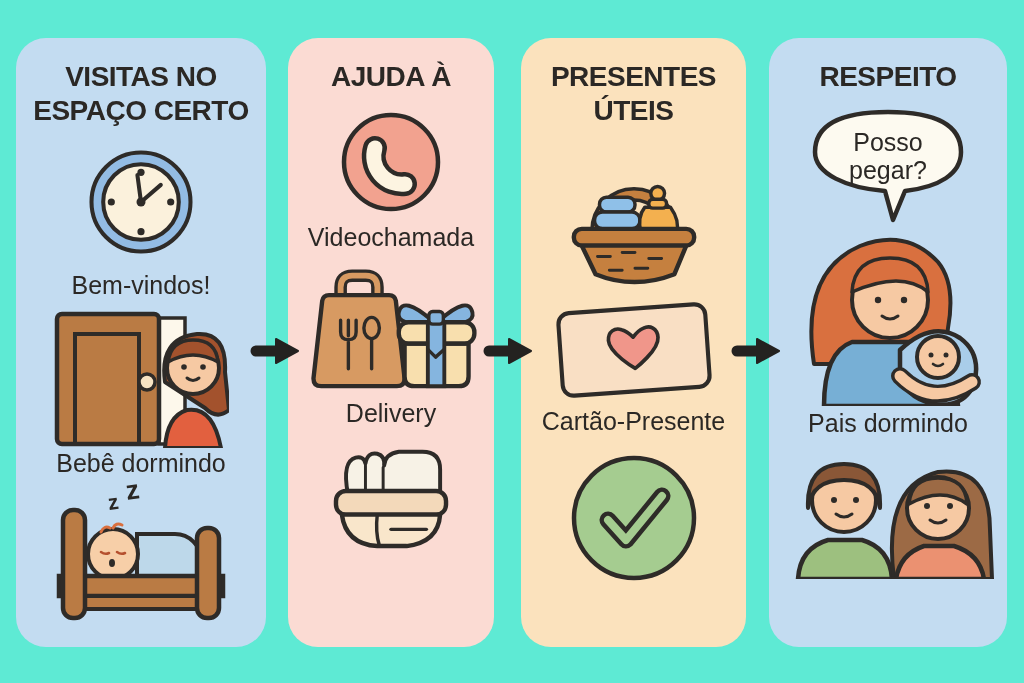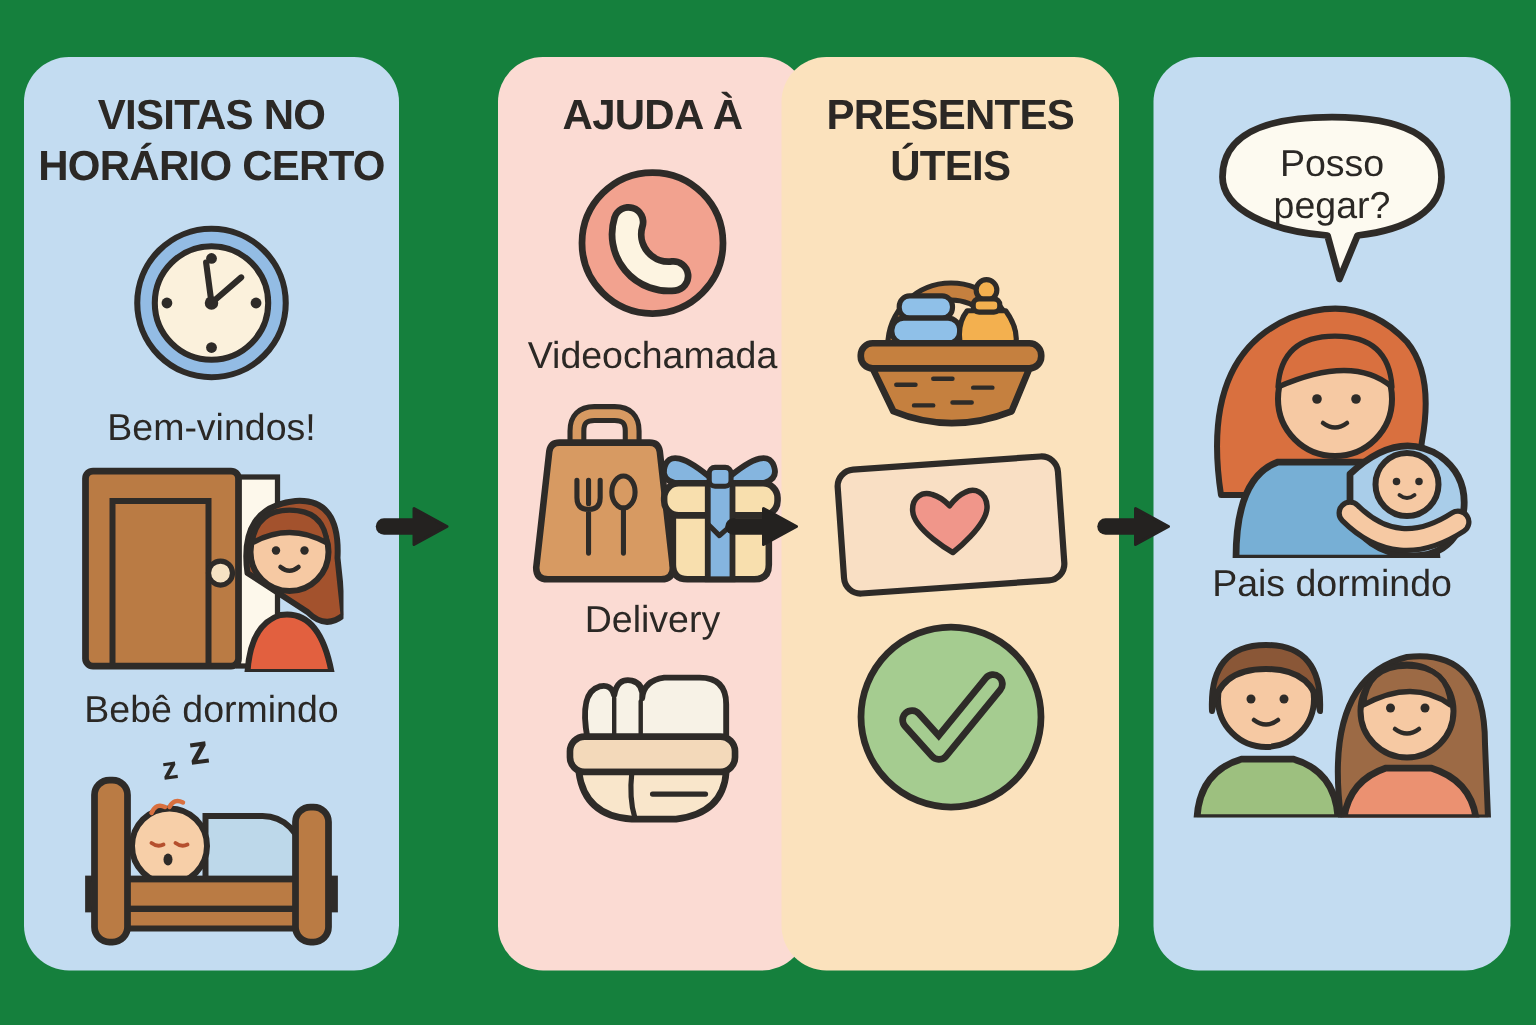--- a/index.html
+++ b/index.html
@@ -6,21 +6,21 @@
   *{box-sizing:border-box;}
   #canvas{
     position:relative;width:1024px;height:683px;overflow:hidden;
     font-family:"Liberation Sans","DejaVu Sans",sans-serif;color:#262422;
   }
   .panel{
     position:absolute;top:38px;height:609px;border-radius:30px;
     display:flex;flex-direction:column;align-items:center;padding-top:22px;
   }
   #panel-1{left:16px;width:250px;}
-  #panel-2{left:288px;width:206px;margin-left:44px;}
+  #panel-2{left:288px;width:206px;}
   #panel-3{left:521px;width:225px;}
   #panel-4{left:769px;width:238px;}
   .title{
     font-size:28px;font-weight:700;line-height:34px;text-align:center;
     letter-spacing:-0.5px;color:#2B2825;white-space:nowrap;
   }
   .label{
     font-size:25px;font-weight:400;text-align:left;color:#2B2825;
     line-height:30px;white-space:nowrap;
   }
@@ -29,25 +29,25 @@
   #arrow-1{left:250px;}
   #arrow-2{left:483px;}
   #arrow-3{left:731px;}
   .card-tilt{transform:rotate(-4deg);}
   svg{display:block;}
   svg text{font-family:"Liberation Sans","DejaVu Sans",sans-serif;}
 </style>
 </head>
 <body>
 
-<div id="canvas" style="background-color: #15803d;">
+<div id="canvas" style="background-color: #5eead4;">
 
   <div class="panel" id="panel-1" style="background-color: rgb(195, 220, 241);">
     <div class="title">VISITAS NO</div>
-    <div class="title">HORÁRIO CERTO</div>
+    <div class="title">ESPAÇO CERTO</div>
 
     <div class="icon-wrap" style="margin-top:20px;">
       <svg width="108" height="108" viewBox="0 0 120 120">
         <circle cx="60" cy="60" r="55" fill="#93BCE4" stroke="#2E2B28" stroke-width="4.5"></circle>
         <circle cx="60" cy="60" r="42" fill="#FBF1DC" stroke="#2E2B28" stroke-width="4.5"></circle>
         <circle cx="60" cy="27" r="4" fill="#2E2B28"></circle>
         <circle cx="93" cy="60" r="4" fill="#2E2B28"></circle>
         <circle cx="60" cy="93" r="4" fill="#2E2B28"></circle>
         <circle cx="27" cy="60" r="4" fill="#2E2B28"></circle>
         <path d="M60 60 L56 30" stroke="#2E2B28" stroke-width="4.5" stroke-linecap="round" fill="none"></path>
@@ -67,21 +67,21 @@
         <path d="M112 72 Q106 28 144 24 Q174 22 172 62 L176 100 Q164 110 152 98 Z" fill="#A3522D" stroke="#2E2B28" stroke-width="4" stroke-linejoin="round"></path>
         <circle cx="140" cy="58" r="26" fill="#F6C9A3" stroke="#2E2B28" stroke-width="4"></circle>
         <path d="M115 52 Q118 30 140 30 Q163 30 165 52 Q140 38 115 52 Z" fill="#A3522D" stroke="#2E2B28" stroke-width="3.5" stroke-linejoin="round"></path>
         <circle cx="131" cy="57" r="2.8" fill="#2E2B28"></circle>
         <circle cx="150" cy="57" r="2.8" fill="#2E2B28"></circle>
         <path d="M134 68 q6 5 12 0" stroke="#2E2B28" stroke-width="3" fill="none" stroke-linecap="round"></path>
         <path d="M112 138 Q114 106 134 100 Q160 96 168 138 Z" fill="#E2603F" stroke="#2E2B28" stroke-width="4" stroke-linejoin="round"></path>
       </svg>
     </div>
 
-    <div class="label" style="margin-top:10px;">Bebê dormindo</div>
+    <div class="label" style="margin-top:0;">Bebê dormindo</div>
 
     <div class="icon-wrap" style="margin-top:6px;">
       <svg width="184" height="140" viewBox="0 0 184 140">
         <text x="60" y="26" font-size="21" font-weight="700" fill="#2B2825" transform="rotate(-8 60 26)">z</text>
         <text x="78" y="16" font-size="27" font-weight="700" fill="#2B2825" transform="rotate(-8 78 16)">z</text>
         <path d="M88 50 H126 A26 26 0 0 1 152 76 V96 H88 Z" fill="#BDD8EA" stroke="#2E2B28" stroke-width="4"></path>
         <circle cx="64" cy="70" r="25" fill="#F7CFA8" stroke="#2E2B28" stroke-width="4"></circle>
         <path d="M52 48 q3 -7 9 -4 M64 44 q3 -6 9 -3" stroke="#D9703F" stroke-width="3" fill="none" stroke-linecap="round"></path>
         <path d="M52 68 q4 3 8 1 M68 68 q4 3 8 1" stroke="#B5502E" stroke-width="2.6" fill="none" stroke-linecap="round"></path>
         <ellipse cx="63" cy="79" rx="3" ry="4" fill="#2E2B28"></ellipse>
@@ -161,31 +161,33 @@
       </svg>
     </div>
 
     <div class="icon-wrap card-tilt" style="margin-top:16px;">
       <svg width="170" height="92" viewBox="0 0 170 100">
         <rect x="5" y="5" width="160" height="90" rx="12" fill="#F9DFC4" stroke="#2E2B28" stroke-width="4.5"></rect>
         <path d="M85 70 C85 70 58 52 58 38 C58 28 66 24 73 27 C79 29 85 36 85 36 C85 36 91 29 97 27 C104 24 112 28 112 38 C112 52 85 70 85 70 Z" fill="#F0968A" stroke="#2E2B28" stroke-width="4" stroke-linejoin="round"></path>
       </svg>
     </div>
 
+    <div class="label" style="margin-top:10px;">Cartão-Presente</div>
 
     <div class="icon-wrap" style="margin-top:16px;">
       <svg width="132" height="132" viewBox="0 0 132 132">
         <circle cx="66" cy="66" r="60" fill="#A5CC90" stroke="#2E2B28" stroke-width="4.5"></circle>
         <path d="M40 68 L58 88 L94 44" fill="none" stroke="#2E2B28" stroke-width="17" stroke-linecap="round" stroke-linejoin="round"></path>
         <path d="M40 68 L58 88 L94 44" fill="none" stroke="#A5CC90" stroke-width="8" stroke-linecap="round" stroke-linejoin="round"></path>
       </svg>
     </div>
   </div>
 
   <div class="panel" id="panel-4" style="background-color: rgb(195, 220, 241);">
+    <div class="title">RESPEITO</div>
 
     <div class="icon-wrap" style="margin-top:14px;">
       <svg width="172" height="118" viewBox="0 0 170 118">
         <path d="M85 4 C132 4 158 17 158 44 C158 66 136 79 102 83 L90 112 L82 83 C44 80 12 66 12 44 C12 17 38 4 85 4 Z" fill="#FDFAF0" stroke="#2E2B28" stroke-width="4.5" stroke-linejoin="round"></path>
         <text x="85" y="43" text-anchor="middle" font-size="25" fill="#2B2825">Posso</text>
         <text x="85" y="71" text-anchor="middle" font-size="25" fill="#2B2825">pegar?</text>
       </svg>
     </div>
 
     <div class="icon-wrap" style="margin-top:-10px;">

